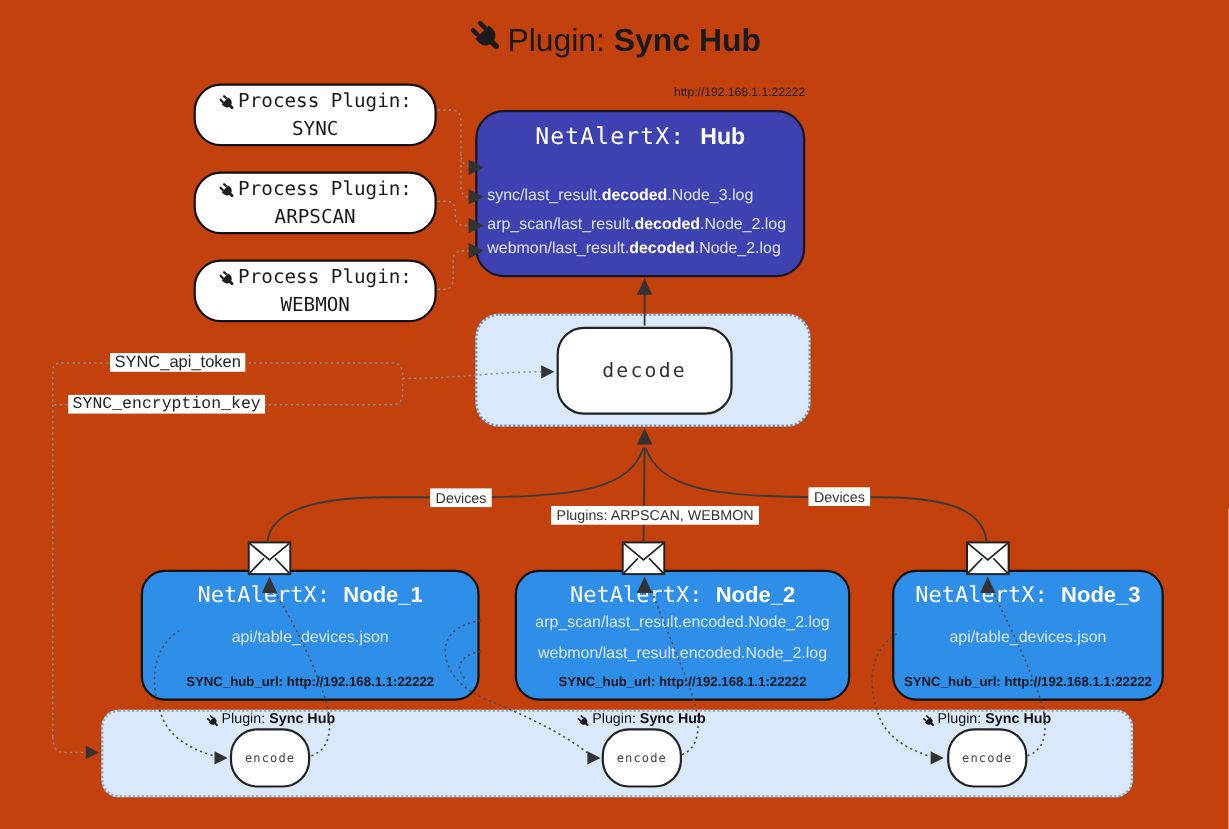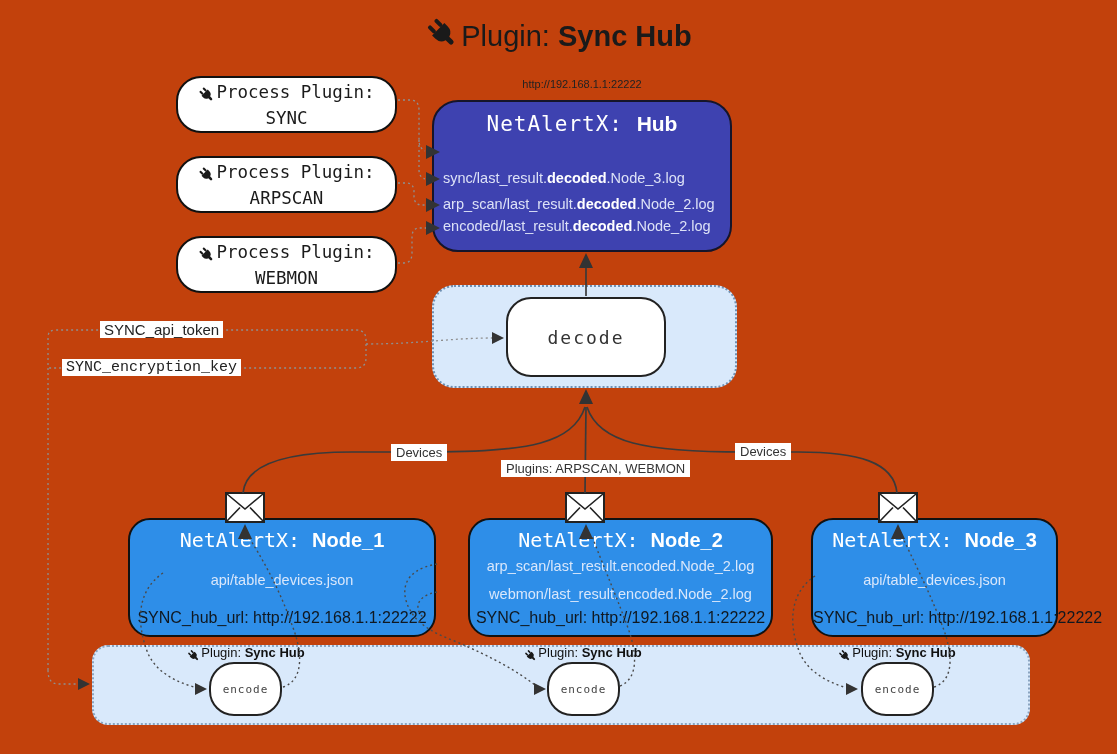--- a/index.html
+++ b/index.html
@@ -7,21 +7,21 @@
           font-family:"Liberation Sans",sans-serif;color:#1a1a1a;}
   .abs{position:absolute;}
   .mono{font-family:"DejaVu Sans Mono",monospace;border-radius:25px;}
 
   
   #title{left:0;right:0;top:16px;text-align:center;font-size:29px;color:#1a1a1a;}
   #title .bold{font-weight:bold;}
   .plug-icon{display:inline-block;vertical-align:-6px;}
 
   
-  #hub-url{left:432px;top:78px;width:300px;text-align:center;font-size:11px;color:#222;}
+  #hub-url{left:432px;top:78px;width:300px;text-align:right;font-size:11px;color:#222;}
   #hub{left:432px;top:100px;width:300px;height:152px;background:#3e42b0;border:2px solid #15152a;
        border-radius:26px;box-sizing:border-box;z-index:2;}
   #hub-title{left:0;right:0;top:10px;text-align:center;font-size:21px;color:#fff;}
   #hub-title .mono{letter-spacing:1px;}
   #hub-title .bold{font-family:"Liberation Sans",sans-serif;font-weight:bold;}
   .hub-row{left:9px;right:2px;height:22px;font-size:14.5px;color:#dde2f7;white-space:nowrap;}
   .hub-row .bold{font-weight:bold;color:#fff;}
   .hub-row-0{top:41px;} .hub-row-1{top:68px;} .hub-row-2{top:94px;} .hub-row-3{top:116px;}
 
   
@@ -46,21 +46,21 @@
   #lbl-dev-left{left:391px;top:444px;} #lbl-dev-right{left:735px;top:443px;}
   #lbl-plugins{left:501px;top:460px;}
 
   
   .node{background:#2e8ee8;border:2.5px solid #111;border-radius:22px;box-sizing:border-box;
         top:518px;height:119px;z-index:2;margin-left:36px;}
   #node-0{left:92px;width:308px;} #node-1{left:432px;width:305px;} #node-2{left:775px;width:247px;}
   .node-title{left:0;right:0;top:8px;text-align:center;font-size:20px;color:#fff;white-space:nowrap;}
   .node-title .bold{font-family:"Liberation Sans",sans-serif;font-weight:bold;}
   .node-line{left:0;right:0;text-align:center;font-size:14.5px;color:#d9e7fb;white-space:nowrap;}
-  .node-url{left:0;right:0;bottom:8px;text-align:center;font-size:16px;color:#101820;white-space:nowrap;}
+  .node-url{left:0;right:0;bottom:8px;text-align:center;font-size:12px;color:#101820;white-space:nowrap;font-weight:bold;}
 
   
   .envelope{width:40px;height:31px;z-index:4;top:492px;}
   #env-0{left:225px;} #env-1{left:565px;} #env-2{left:878px;}
 
   
   #bottom-bar{left:92px;top:645px;width:938px;height:80px;background:#d9e9fb;
               border:2px dotted #8aa4c0;border-radius:16px;box-sizing:border-box;z-index:1;}
   .encode-box{top:662px;width:73px;height:54px;background:#fff;border:2px solid #222;box-sizing:border-box;
               display:flex;align-items:center;justify-content:center;font-size:11px;color:#444;
@@ -89,21 +89,21 @@
     </span><span>Plugin: </span><span class="bold">Sync Hub</span>
   </div>
 
   <div class="abs" id="hub-url">http://192.168.1.1:22222</div>
   <div class="abs" id="hub">
     <div class="abs" id="hub-title">
       <span class="mono">NetAlertX: </span><span class="bold">Hub</span>
     </div>
     <div class="abs hub-row hub-row-1"><span>sync/last_result.</span><span class="bold">decoded</span><span>.Node_3.log</span></div>
     <div class="abs hub-row hub-row-2"><span>arp_scan/last_result.</span><span class="bold">decoded</span><span>.Node_2.log</span></div>
-    <div class="abs hub-row hub-row-3"><span>encoded/last_result.</span><span class="bold">decoded</span><span>.Node_2.log</span></div>
+    <div class="abs hub-row hub-row-3"><span>webmon/last_result.</span><span class="bold">decoded</span><span>.Node_2.log</span></div>
   </div>
 
   <div class="abs pbox mono" id="pbox-0">
     <div class="l1"><span class="plug-icon"><svg width="18" height="18" viewBox="0 0 24 24" fill="#1a1a1a">
             <g transform="rotate(-45 12 12)">
               <rect x="7.6" y="1.5" width="2.7" height="6.2" rx="1.2"></rect>
               <rect x="13.7" y="1.5" width="2.7" height="6.2" rx="1.2"></rect>
               <path d="M6.2 7.5 h11.6 v3.2 a5.8 5.8 0 0 1 -4.1 5.5 V19.6 a1.7 1.7 0 0 1 -3.4 0 v-3.4 A5.8 5.8 0 0 1 6.2 10.7 z"></path>
             </g>
           </svg></span><span>Process Plugin:</span></div>

